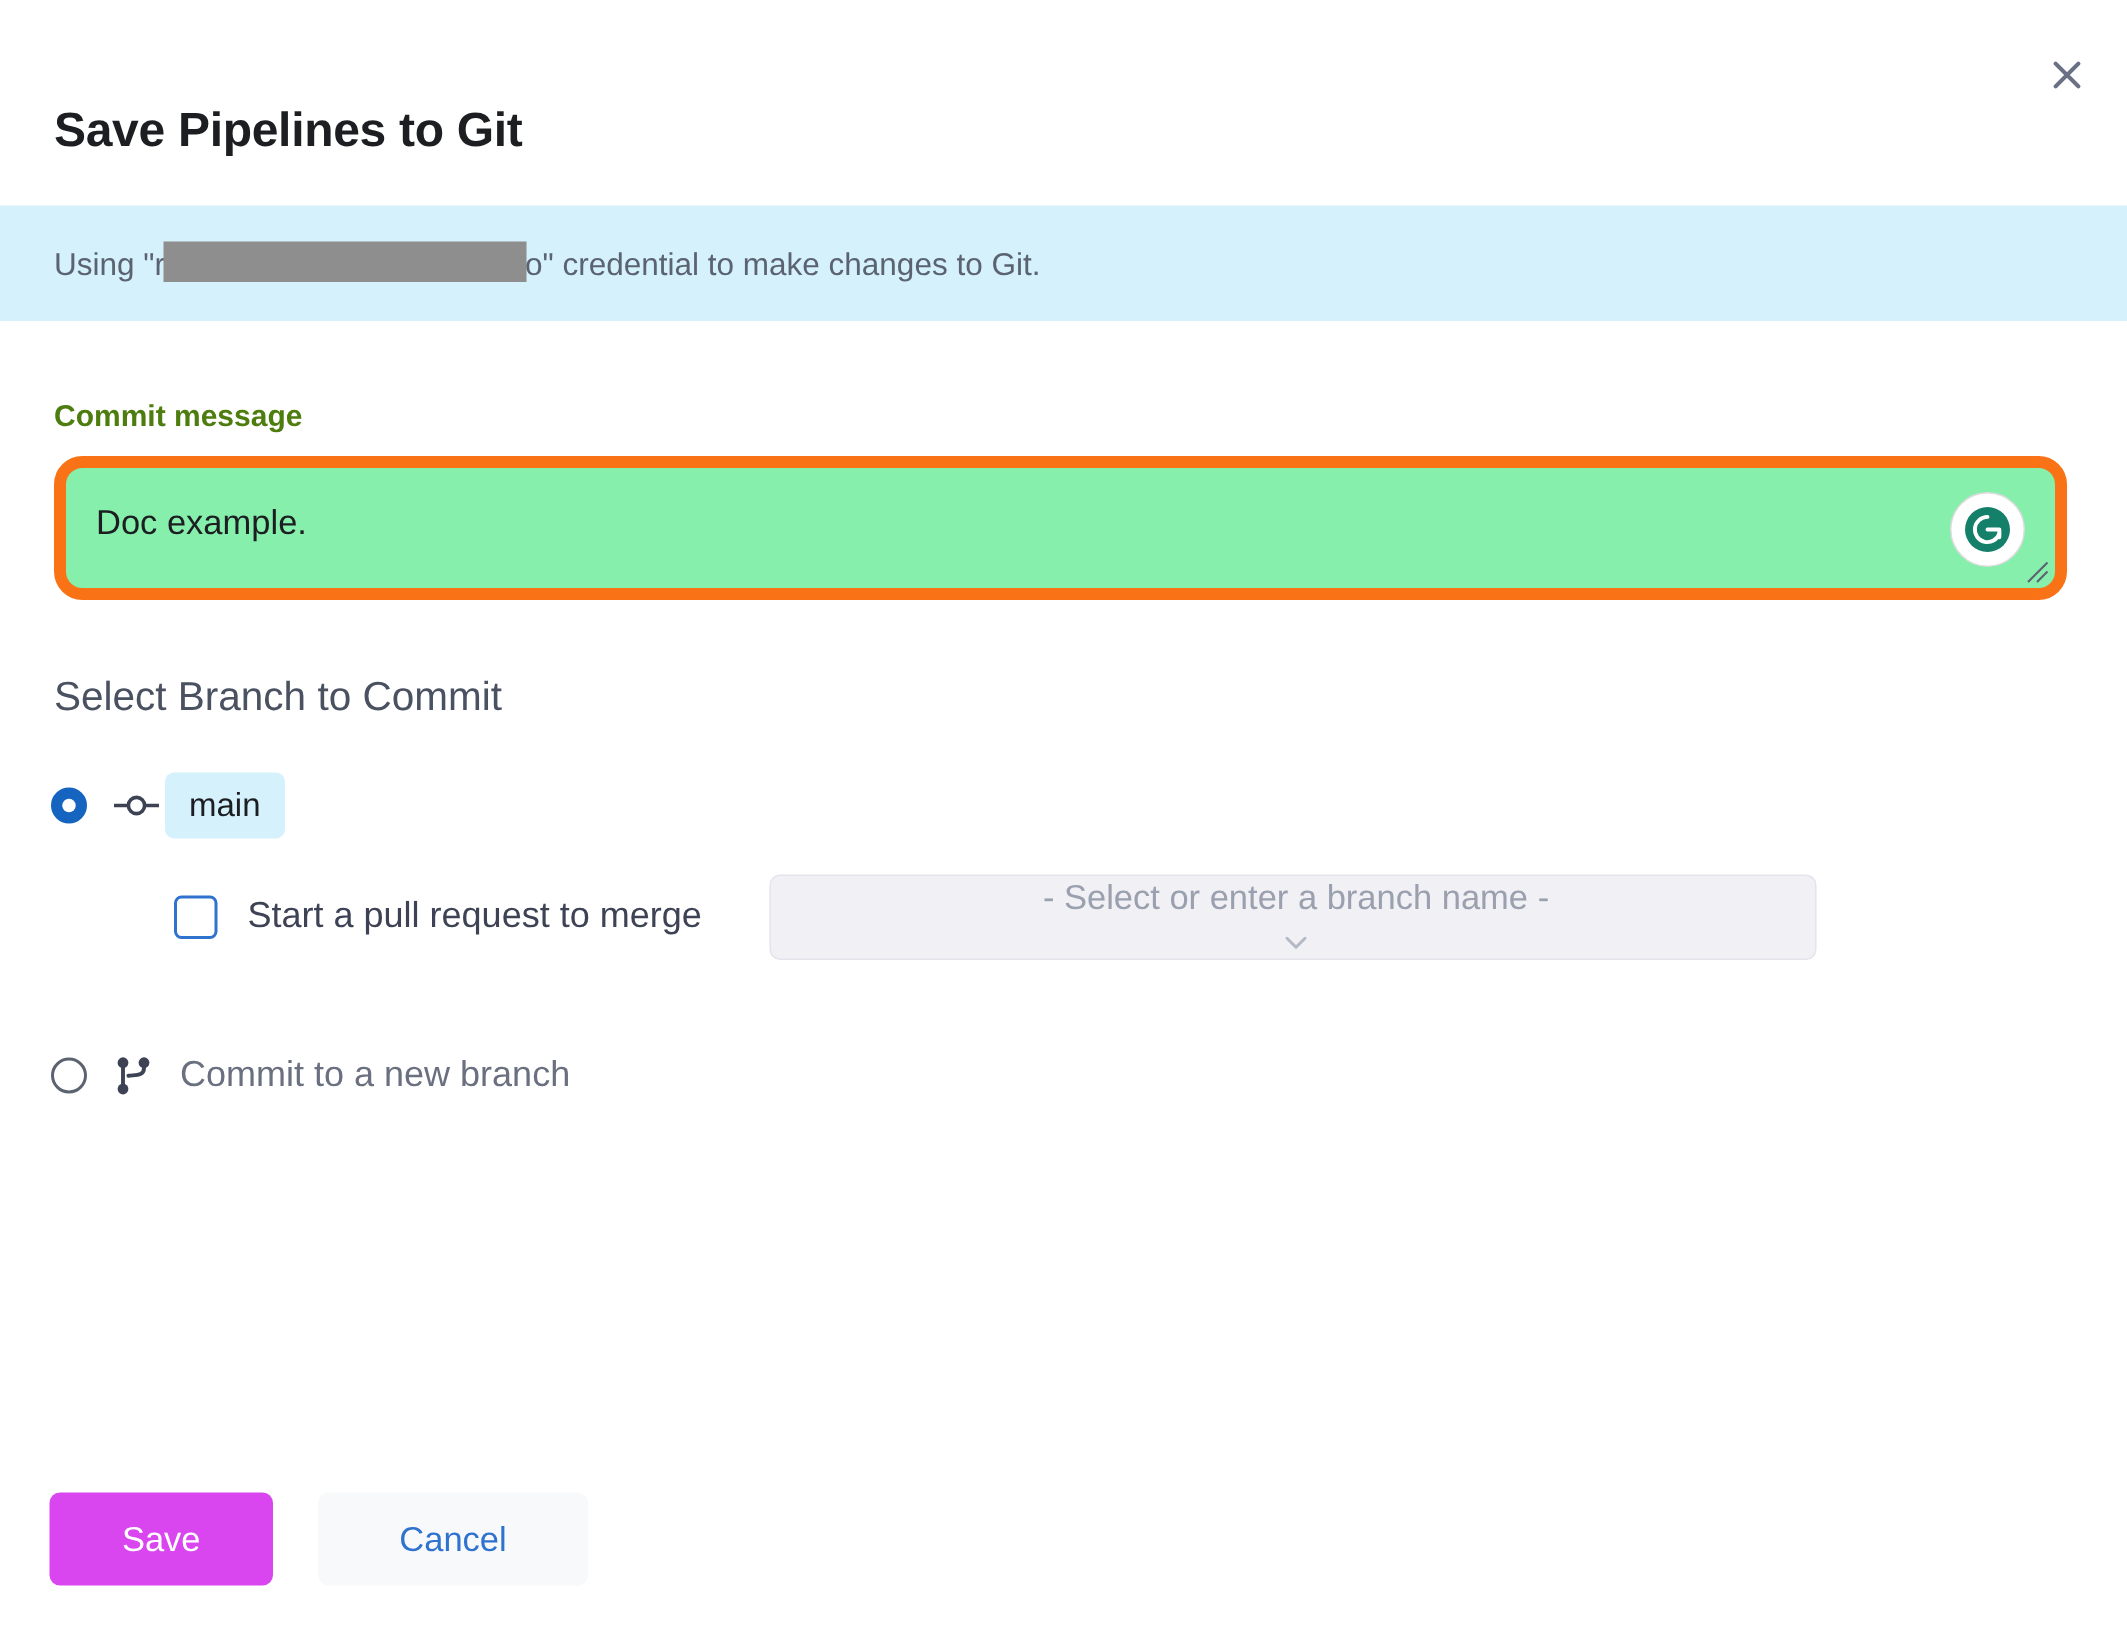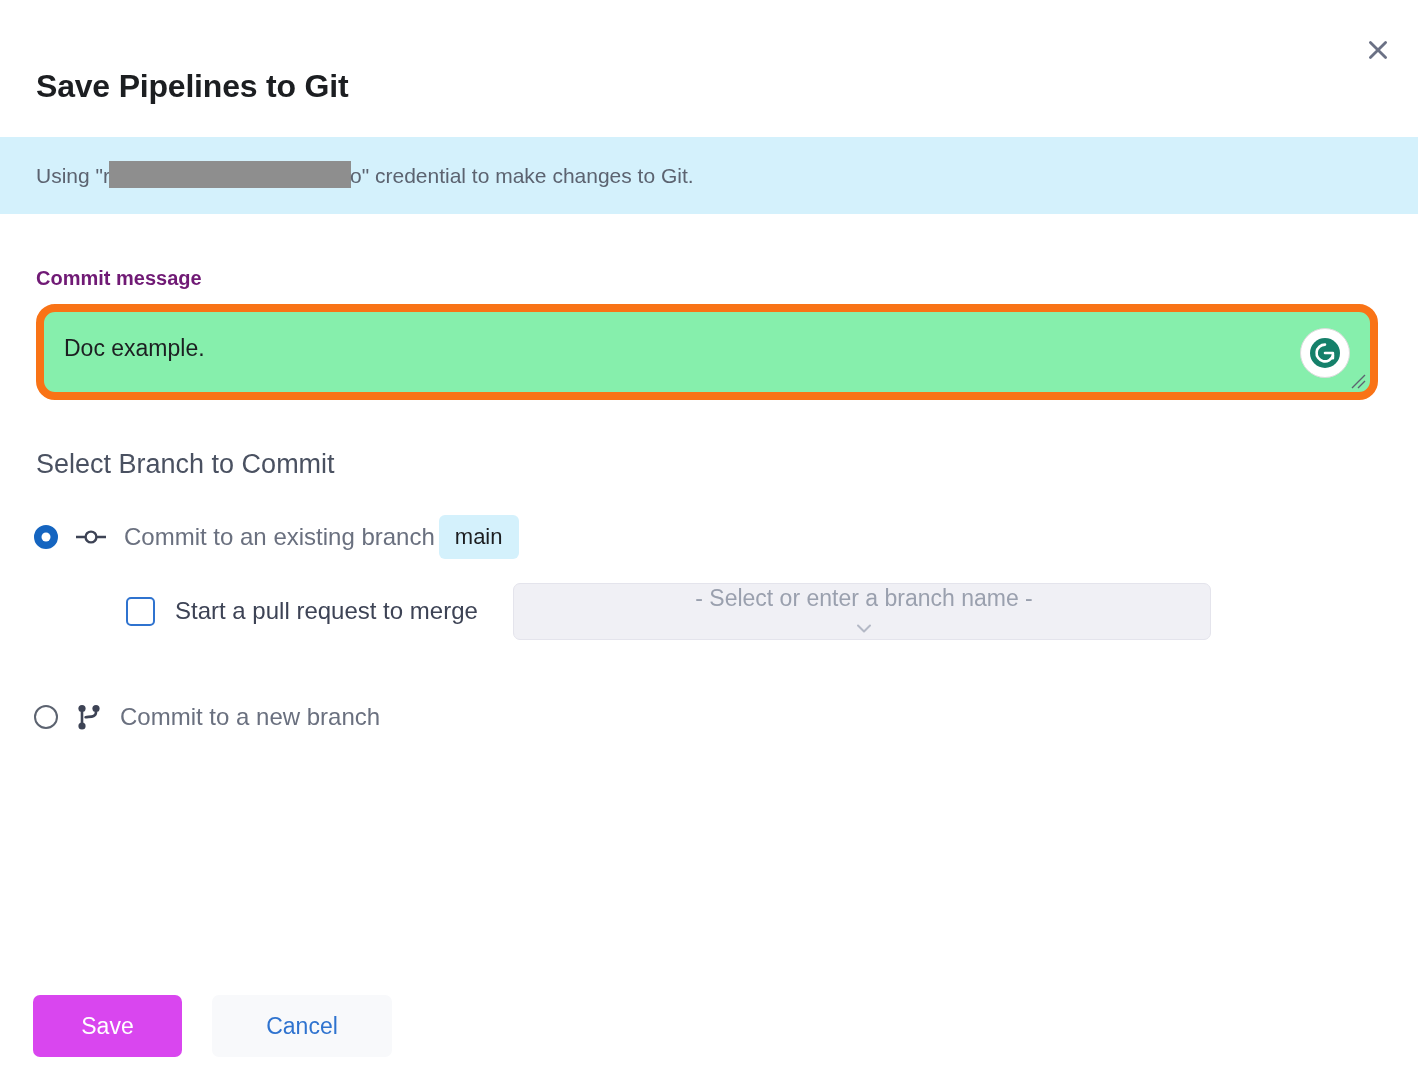--- a/index.html
+++ b/index.html
@@ -82,21 +82,21 @@
   }
 
   
   .field-label {
     position: absolute;
     left: 36px;
     top: 265px;
     font-size: 20px;
     line-height: 26px;
     font-weight: 700;
-    color: #701a75;
+    color: #4d7c0f;
   }
 
   .textarea-wrap {
     position: absolute;
     left: 36px;
     top: 304px;
     width: 1342px;
     height: 96px;
     border: 8px solid #f97316;
     border-radius: 19px;
@@ -157,21 +157,21 @@
     color: #4a5161;
   }
 
   
   .option-row {
     position: absolute;
     display: flex;
     align-items: center;
   }
   .row-existing { left: 34px; top: 515px; height: 44px; }
-  .row-pr       { left: 126px; top: 583px; height: 56px; }
+  .row-pr       { left: 116px; top: 583px; height: 56px; }
   .row-new      { left: 34px; top: 671px; height: 44px; margin-top: 24px; }
 
   .radio {
     width: 24px;
     height: 24px;
     border-radius: 50%;
     box-sizing: border-box;
     flex: 0 0 auto;
     cursor: pointer;
     position: relative;
@@ -336,21 +336,20 @@
 
   <div class="option-row row-existing">
     <span class="radio checked"></span>
     <span class="branch-icon">
       <svg width="30" height="20" viewBox="0 0 30 20">
         <line x1="0" y1="10" x2="9" y2="10" stroke="#3d4355" stroke-width="2.4" stroke-linecap="round"></line>
         <line x1="21" y1="10" x2="30" y2="10" stroke="#3d4355" stroke-width="2.4" stroke-linecap="round"></line>
         <circle cx="15" cy="10" r="5.4" fill="none" stroke="#3d4355" stroke-width="2.4"></circle>
       </svg>
     </span>
-    <span class="option-label">Commit to an existing branch</span>
     <span class="branch-badge">main</span>
   </div>
 
   <div class="option-row row-pr">
     <span class="checkbox"></span>
     <span class="pr-label">Start a pull request to merge</span>
   </div>
 
   <div class="branch-select">
     <span class="branch-select-text">- Select or enter a branch name -</span>

